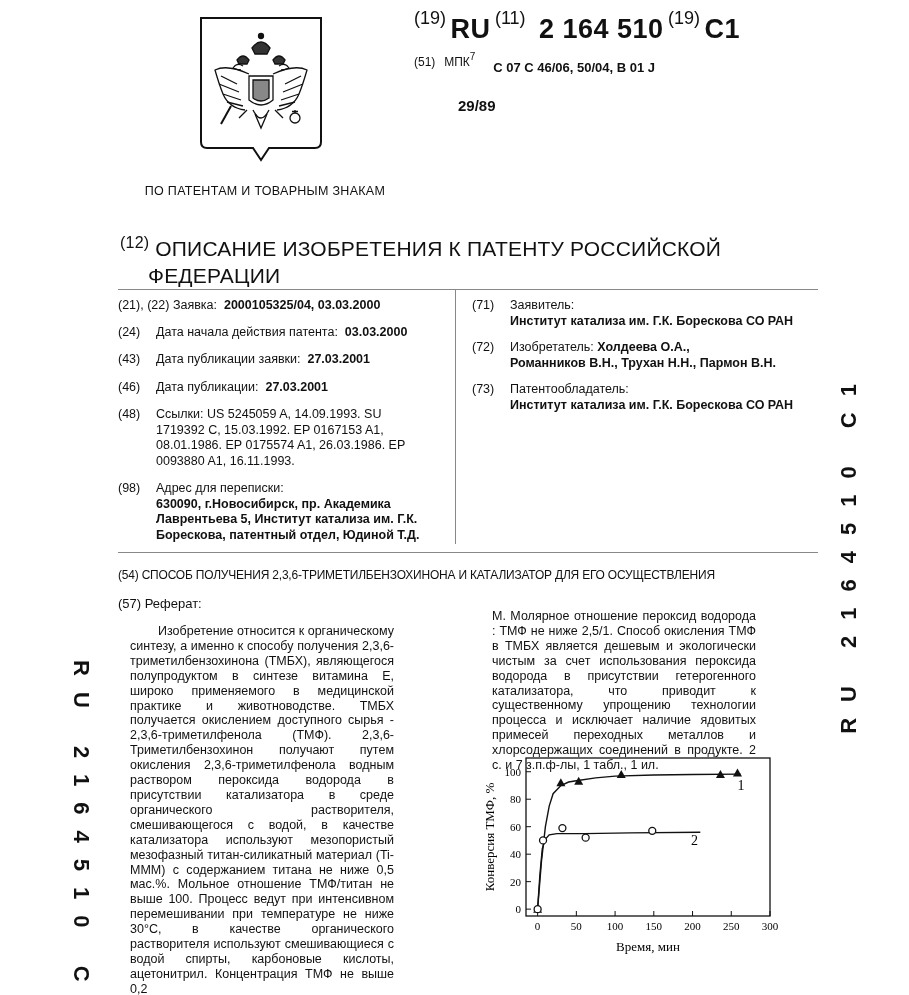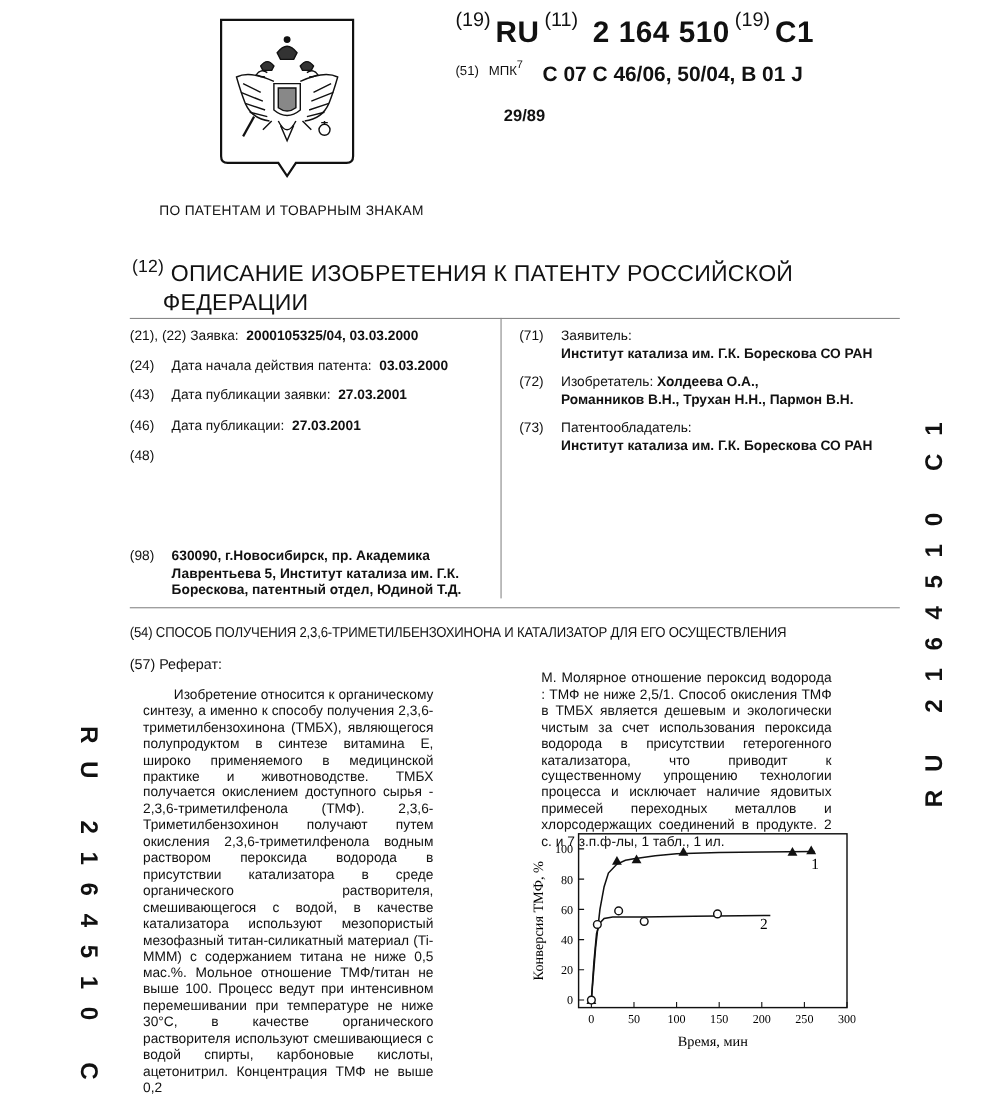--- a/index.html
+++ b/index.html
@@ -9,21 +9,21 @@
   
   #emblem { left: 197px; top: 14px; width: 128px; height: 150px; }
 
   #agency { left: 110px; top: 183px; width: 310px; text-align: center; font-size: 12.5px; line-height: 16px; letter-spacing: 0.3px; }
 
   #hdr-line1 { left: 414px; top: 14px; white-space: nowrap; }
   #hdr-line1 .code { font-size: 18px; font-weight: normal; position: relative; top: -14px; }
   #hdr-line1 .big { font-size: 27px; font-weight: bold; letter-spacing: 0.5px; }
   #hdr-line2 { left: 414px; top: 58px; white-space: nowrap; }
   #hdr-line2 .code { font-size: 12px; position: relative; top: -6px; }
-  #hdr-line2 .ipc { font-size: 19px; font-weight: bold; }
+  #hdr-line2 .ipc { font-size: 13px; font-weight: bold; }
   #hdr-line3 { left: 458px; top: 97px; font-size: 15px; font-weight: bold; }
 
   #doc-title { left: 120px; top: 236px; width: 640px; font-size: 21px; line-height: 25px; letter-spacing: 0.2px; }
   #doc-title .code { font-size: 16px; position: relative; top: -8px; margin-right: 6px; }
   #doc-title .t2 { padding-left: 28px; display: block; }
 
   .hline { position: absolute; height: 1px; background: #888; }
   .vline { position: absolute; width: 1px; background: #888; }
 
   .field { position: absolute; font-size: 12.5px; line-height: 15.5px; }
@@ -121,26 +121,28 @@
   <span class="num">(43)</span><span>Дата публикации заявки:</span>&nbsp;
   <span class="bold">27.03.2001</span>
 </div>
 <div class="field" style="left:118px; top:380px;">
   <span class="num">(46)</span><span>Дата публикации:</span>&nbsp;
   <span class="bold">27.03.2001</span>
 </div>
 <div class="field" style="left:118px; top:407px; width:300px;">
   <div style="display:flex;">
     <span class="num" style="flex:none">(48)</span>
+    <div style="width:262px;"><span>Ссылки:</span> <span>US 5245059 A, 14.09.1993. SU 1719392 C, 15.03.1992. EP 0167153 A1, 08.01.1986. EP 0175574 A1, 26.03.1986. EP 0093880 A1, 16.11.1993.</span></div>
   </div>
 </div>
 <div class="field" style="left:118px; top:481px; width:310px;">
-  <div style="display:flex;margin-top:17px;">
+  <div style="display:flex;">
     <span class="num" style="flex:none">(98)</span>
     <div style="width:272px;">
+      <div>Адрес для переписки:</div>
       <div class="bold">630090, г.Новосибирск, пр. Академика Лаврентьева 5, Институт катализа им. Г.К. Борескова, патентный отдел, Юдиной Т.Д.</div>
     </div>
   </div>
 </div>
 
 <div class="field" style="left:472px; top:298px; width:340px;">
   <span class="num">(71)</span><span>Заявитель:</span>
   <div class="indent bold">Институт катализа им. Г.К. Борескова СО РАН</div>
 </div>
 <div class="field" style="left:472px; top:340px; width:340px;">

